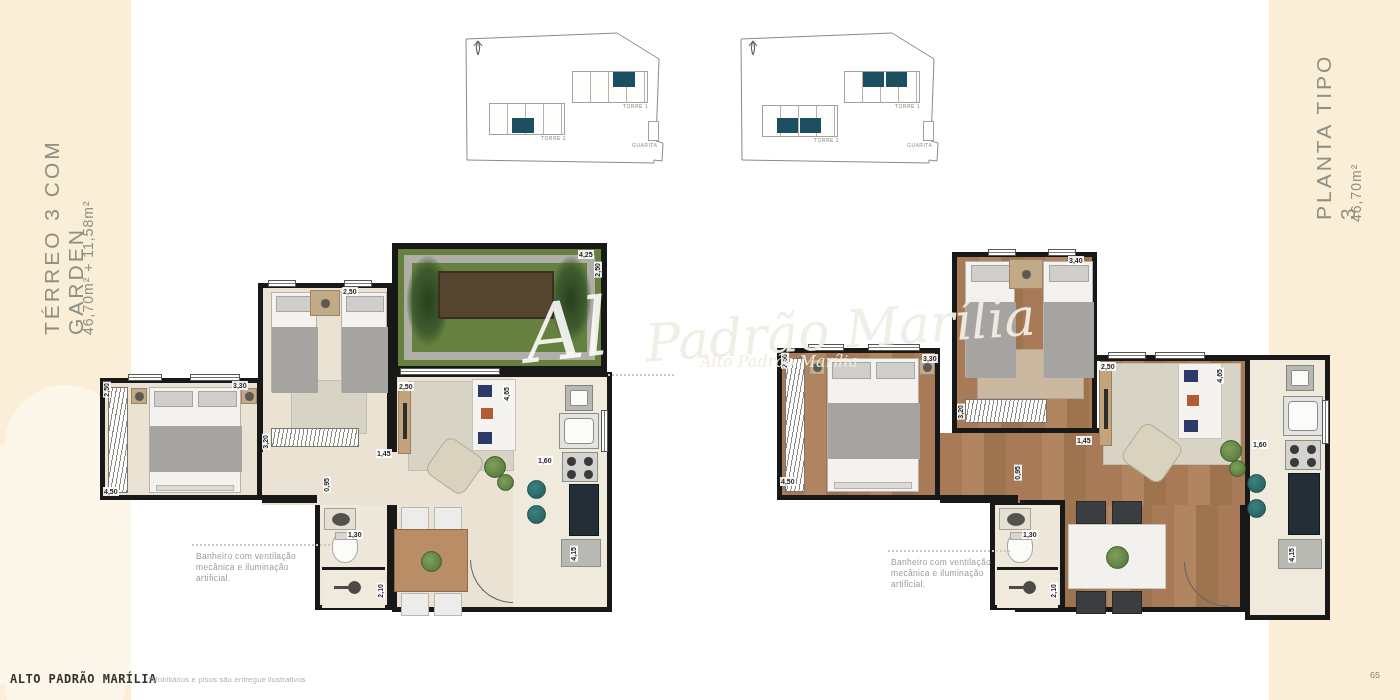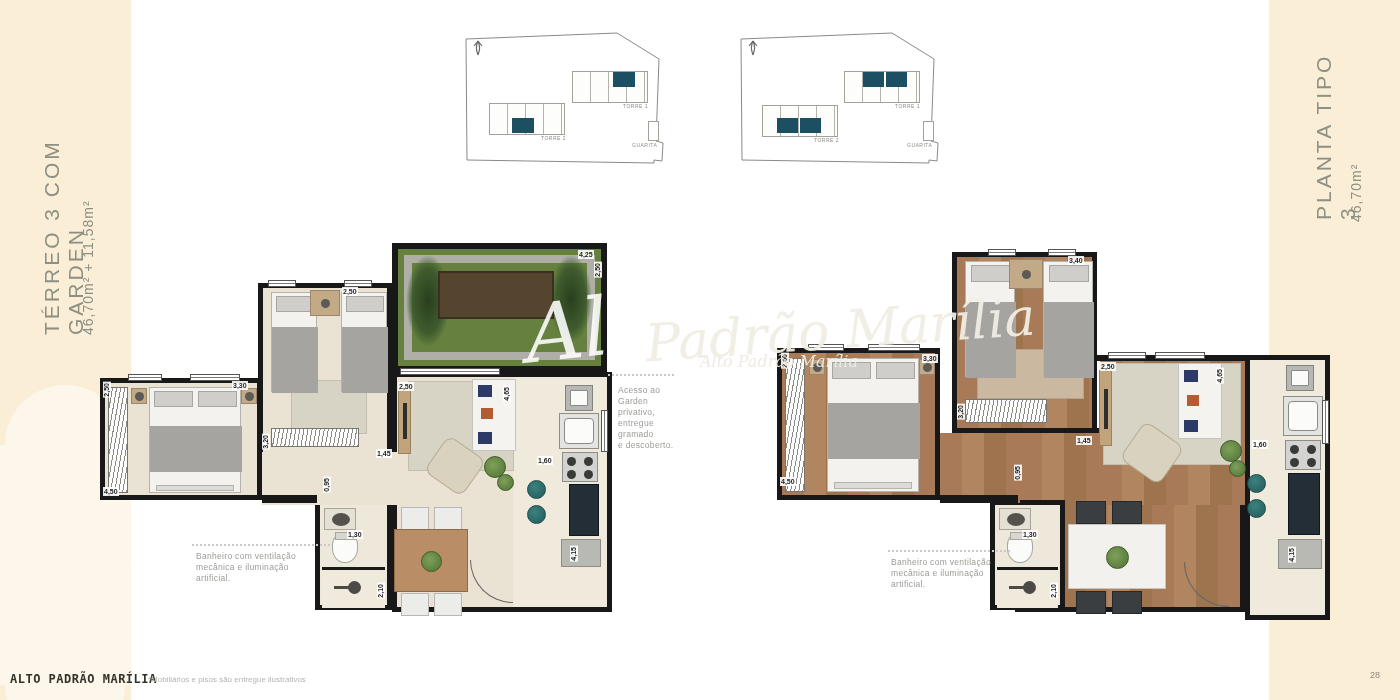--- a/index.html
+++ b/index.html
@@ -382,38 +382,32 @@
     <div class="chairD" style="left:1076px;top:501px;width:28px;height:21px;"></div>
     <div class="chairD" style="left:1112px;top:501px;width:28px;height:21px;"></div>
     <div class="f tableWh" style="left:1068px;top:524px;width:98px;height:65px;"></div>
     <div class="plant" style="left:1106px;top:546px;width:21px;height:21px;"></div>
     <div class="chairD" style="left:1076px;top:591px;width:28px;height:21px;"></div>
     <div class="chairD" style="left:1112px;top:591px;width:28px;height:21px;"></div>
     <div class="arc" style="left:1184px;top:562px;width:44px;height:44px;"></div>
   </div>
 
   <div class="dots" style="left:608px;top:374px;width:66px;"></div>
-  <div class="note" style="left:618px;top:385px;width:64px;">Acesso ao
-Garden
-privativo,
-entregue
-gramado
-e descoberto.</div>
 
   <div class="dots" style="left:192px;top:544px;width:138px;"></div>
   <div class="note" style="left:196px;top:551px;width:120px;">Banheiro com ventilação
 mecânica e iluminação
 artificial.</div>
 
   <div class="dots" style="left:888px;top:550px;width:122px;"></div>
   <div class="note" style="left:891px;top:557px;width:120px;">Banheiro com ventilação
 mecânica e iluminação
 artificial.</div>
 
   <div class="wm" style="left:525px;top:280px;font-size:80px;color:rgba(255,255,255,0.88);transform:rotate(-6deg);">Alto</div>
   <div class="wm" style="left:645px;top:300px;font-size:52px;color:rgba(240,237,228,0.95);transform:rotate(-4deg);">Padrão Marília</div>
   <div class="wm" style="left:700px;top:352px;font-size:16px;color:rgba(238,234,224,0.95);">Alto Padrão Marília</div>
 
   <div class="brand" style="left:10px;top:672px;">ALTO PADRÃO MARÍLIA</div>
   <div class="disclaimer" style="left:148px;top:675px;">*Mobiliários e pisos são entregue ilustrativos</div>
-  <div class="pagenum" style="left:1370px;top:670px;">28</div>
+  <div class="pagenum" style="left:1370px;top:670px;">65</div>
 
 </div>
 
 </body></html>

